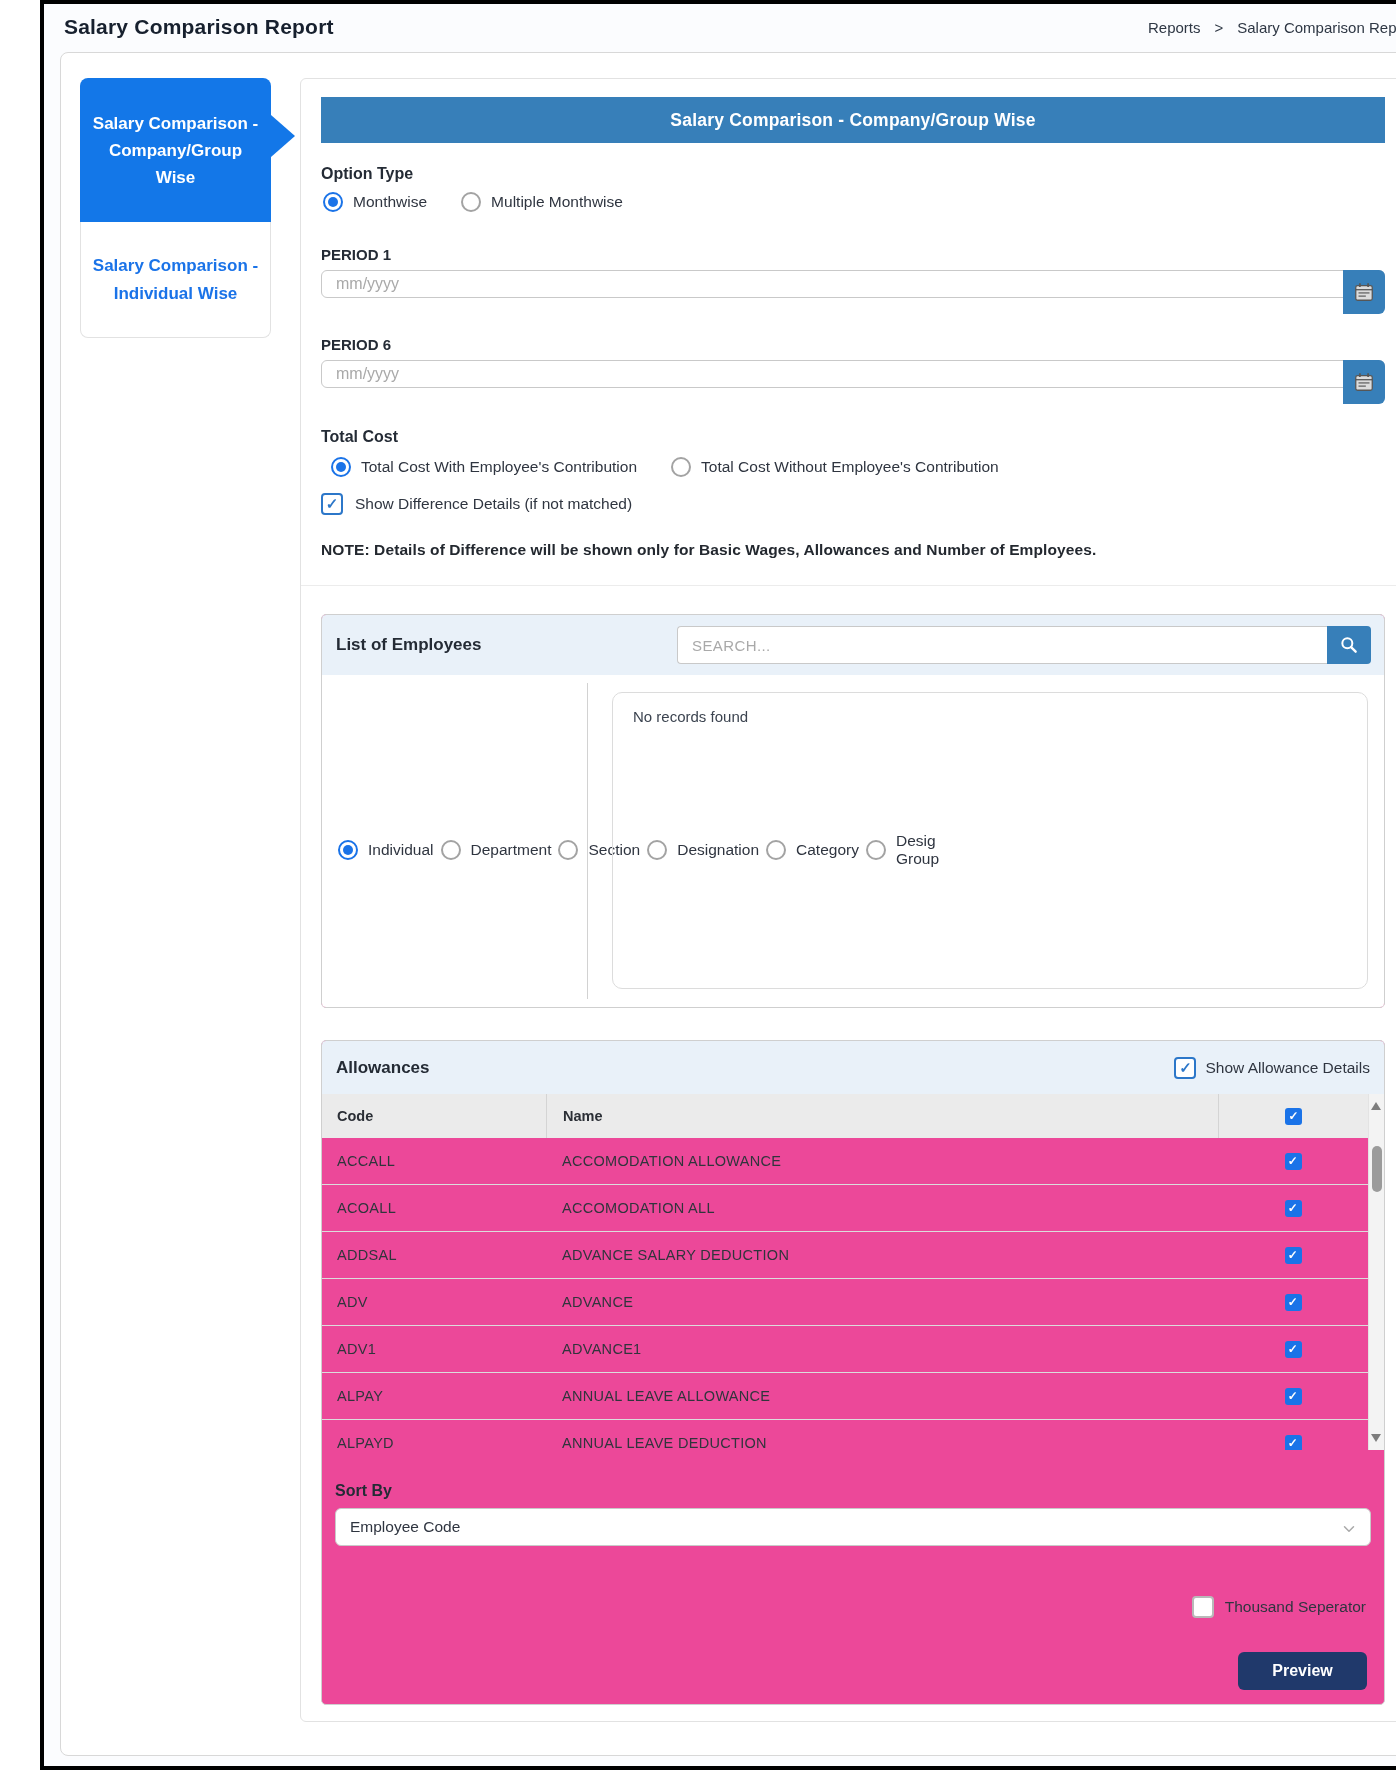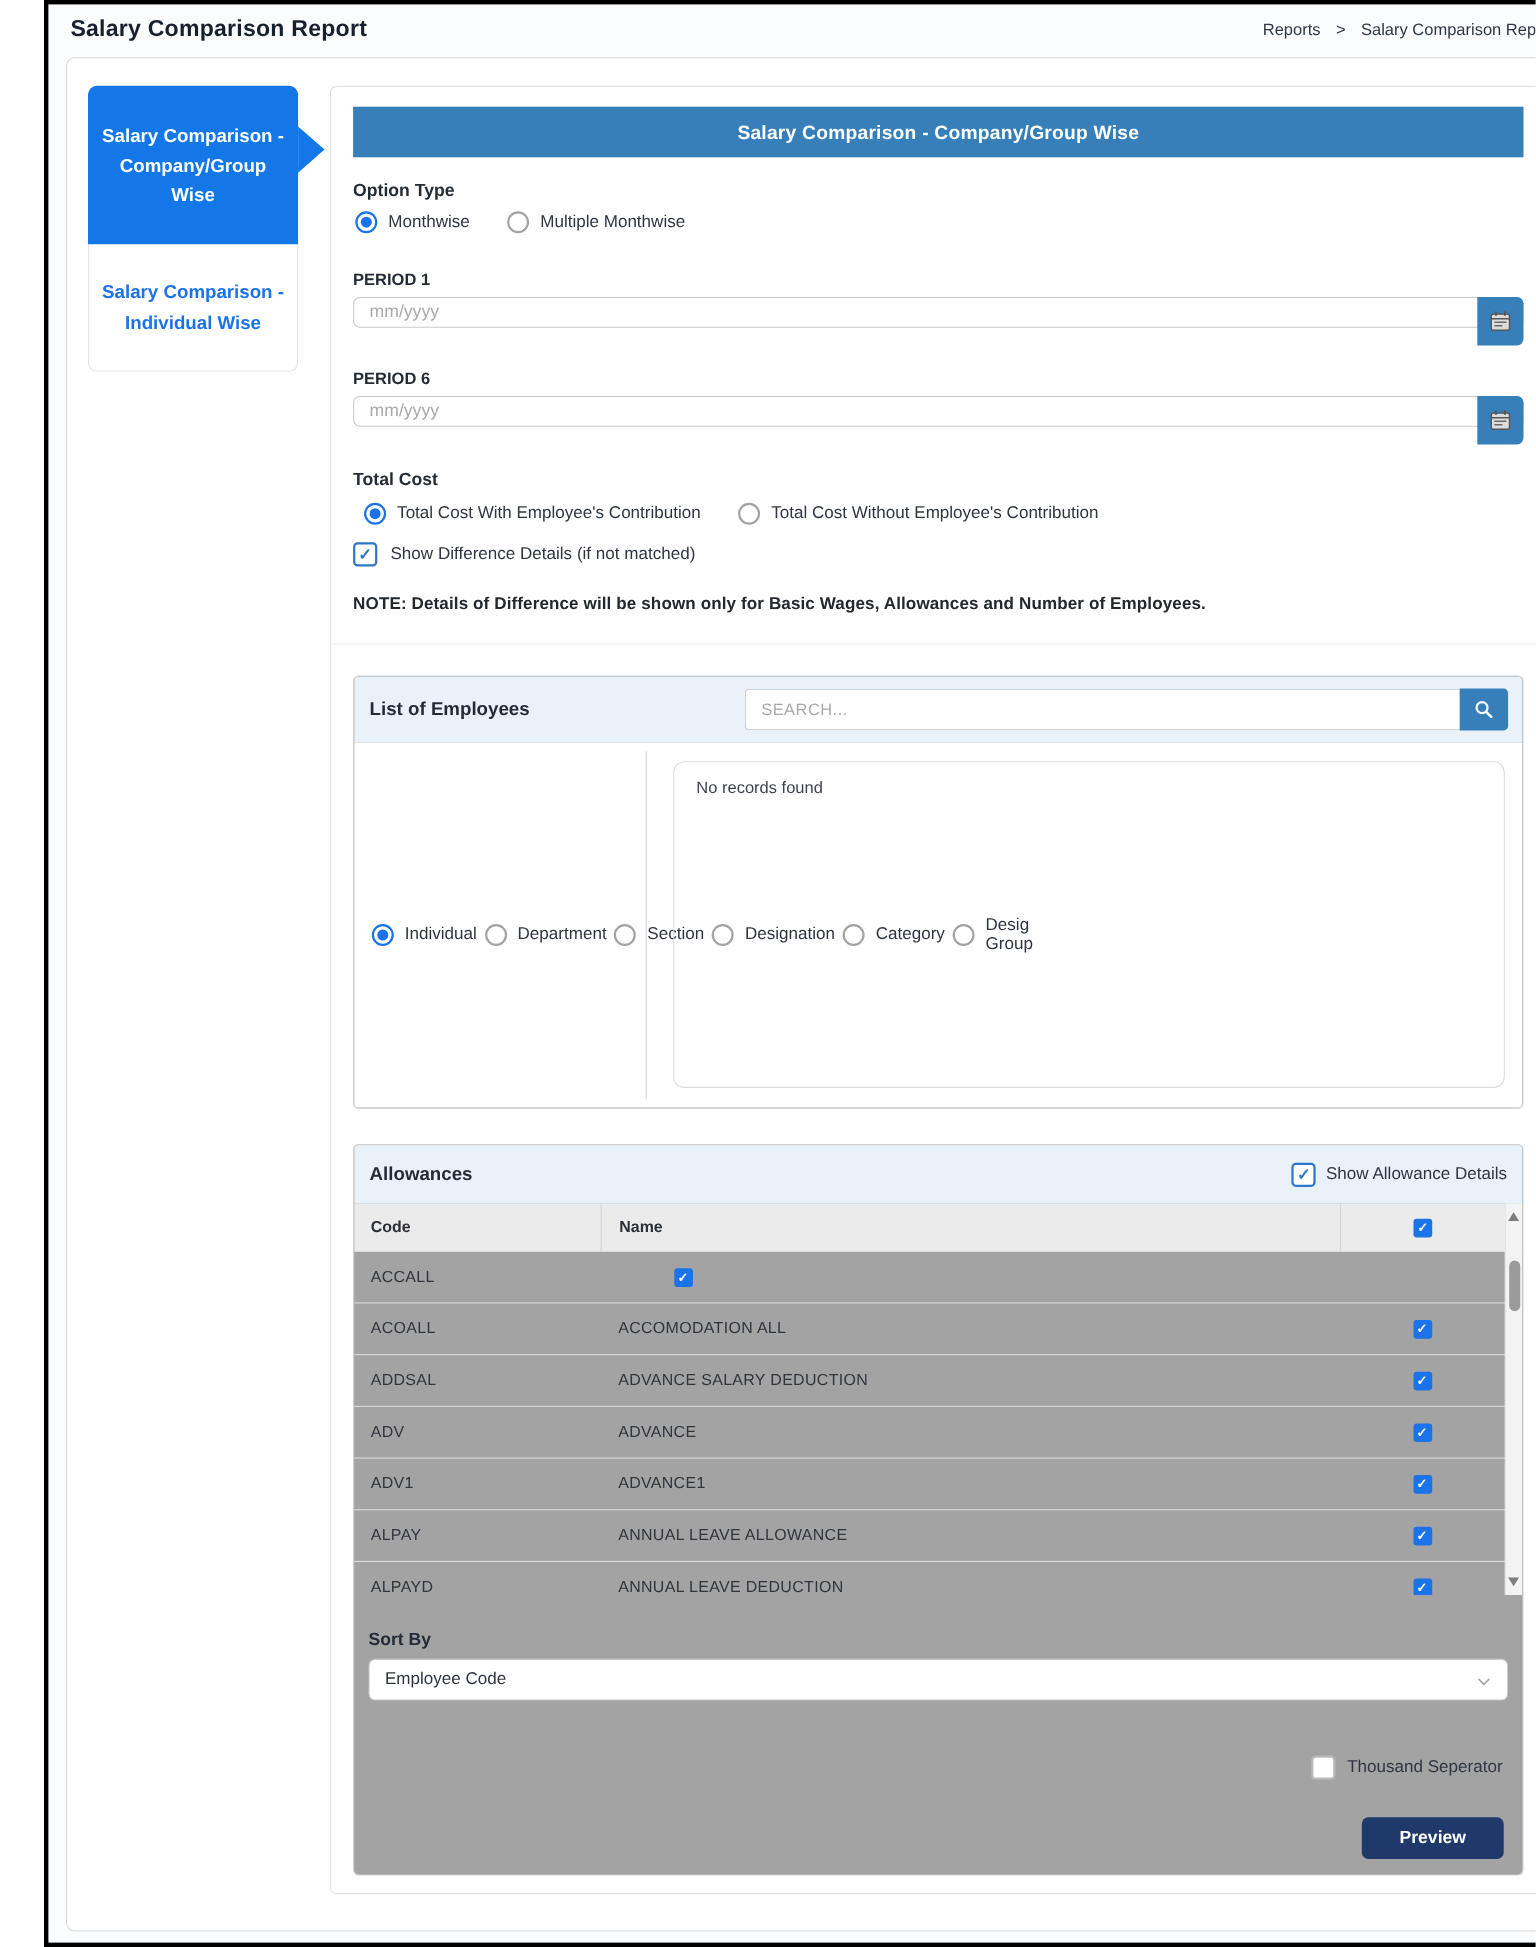--- a/index.html
+++ b/index.html
@@ -43,21 +43,21 @@
   .input-wrap input{width:100%;height:28px;border:1px solid #c9c9c9;border-radius:6px;padding:0 52px 0 14px;font-size:16px;color:#333;font-family:inherit;background:#fff;}
   input::placeholder{color:#a9a9a9;}
   .cal-btn{position:absolute;right:0;top:0;width:42px;height:44px;background:#377fb9;border:none;border-radius:0 6px 6px 0;display:flex;align-items:center;justify-content:center;cursor:pointer;}
 
   .chk-row{display:flex;align-items:center;gap:12px;font-size:15.5px;color:#2f3540;margin-top:16px;cursor:pointer;}
   .chk-outline{width:22px;height:22px;border:2px solid #2c77c9;border-radius:4px;background:#fff;color:#2c77c9;display:flex;align-items:center;justify-content:center;font-size:15px;font-weight:700;flex:none;}
   .chk-outline::after{content:"✓";}
   .note{margin-top:26px;font-weight:700;font-size:15.5px;color:#23282f;letter-spacing:.1px;}
   hr.divider{margin:26px -20px 0;border:none;border-top:1px solid #ececec;}
 
-  .box{border:1px solid #cfcfcf;border-radius:5px;overflow:hidden;background:#a3a3a3;}
+  .box{border:1px solid #cfcfcf;border-radius:5px;overflow:hidden;background:#ec4899;}
   .box.emp{margin-top:28px;}
   .box.allow{margin-top:32px;}
   .box-head{height:60px;background:#e9f1f9;display:flex;align-items:center;padding:0 14px;position:relative;}
   .box-head.short{height:53px;}
   .box-title{font-size:17px;font-weight:700;color:#242b35;}
 
   .search{position:absolute;right:13px;top:11px;display:flex;height:38px;width:694px;}
   .search input{flex:1;border:1px solid #c9c9c9;border-right:none;border-radius:4px 0 0 4px;padding:0 14px;font-size:15px;letter-spacing:.4px;color:#333;font-family:inherit;}
   .search-btn{width:44px;background:#377fb9;border:none;border-radius:0 4px 4px 0;display:flex;align-items:center;justify-content:center;cursor:pointer;}
 
@@ -245,20 +245,21 @@
             <div class="col-code">Code</div>
             <div class="col-name">Name</div>
             <div class="col-chk">
                 <span class="chk-solid"></span>
               </div>
             <div class="col-sb"></div>
           </div>
           <div class="tbl-body">
             <div class="tbl-row">
               <div class="col-code">ACCALL</div>
+              <div class="col-name">ACCOMODATION ALLOWANCE</div>
               <div class="col-chk">
                   <span class="chk-solid"></span>
                 </div>
               <div class="col-sb"></div>
             </div>
             <div class="tbl-row">
               <div class="col-code">ACOALL</div>
               <div class="col-name">ACCOMODATION ALL</div>
               <div class="col-chk">
                   <span class="chk-solid"></span>

